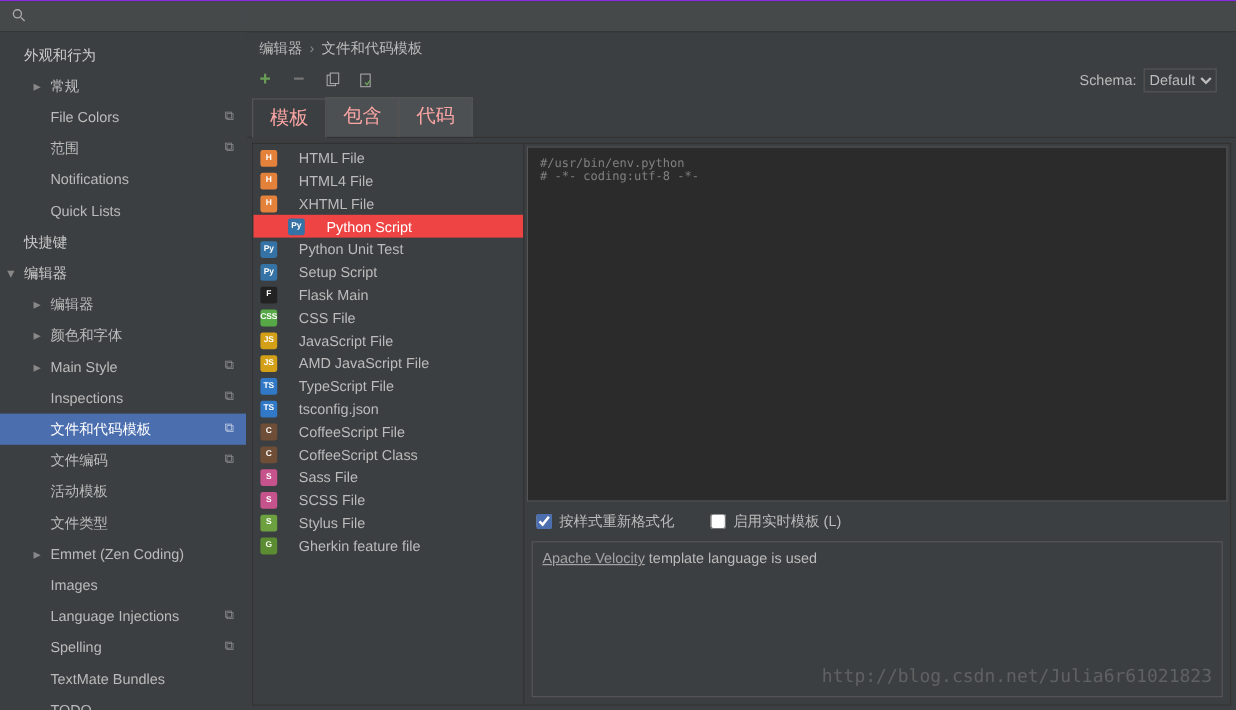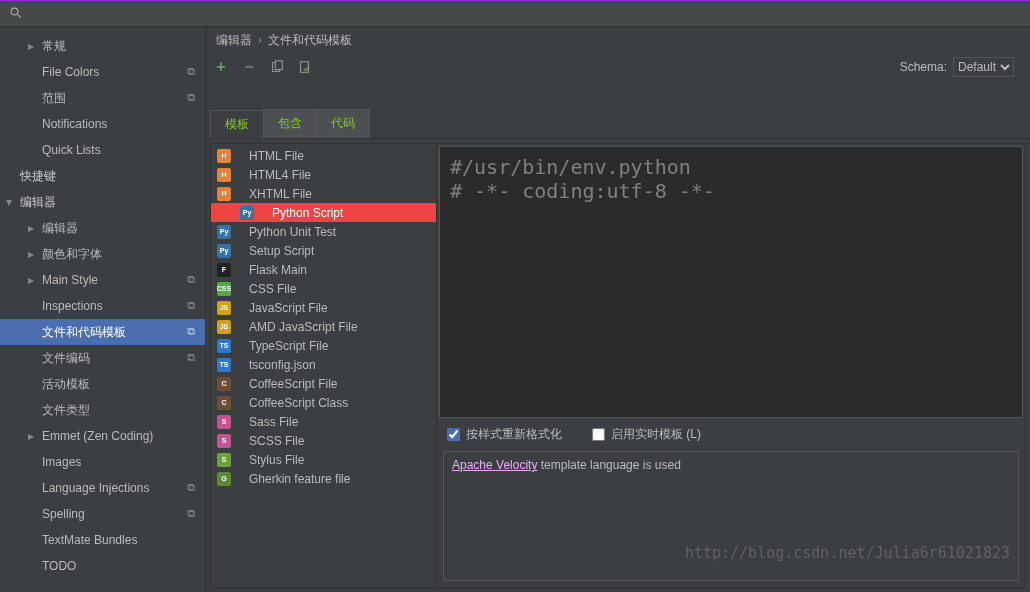--- a/index.html
+++ b/index.html
@@ -82,25 +82,24 @@
 .tabs {
   display: flex;
   border-bottom: 1px solid #323232;
   padding-left: 4px;
 }
 .tab {
   padding: 5px 14px;
   border: 1px solid #555;
   border-bottom: none;
   background: #4c5052;
-  color: #84cc16;
+  color: #fca5a5;
   margin-right: -1px;
   cursor: pointer;
-  font-size: 12px;
-  margin-top: 28px;
+  font-size: 16px;
 }
 .tab.active {
   background: #3c3f41;
   border-bottom: 1px solid #3c3f41;
   position: relative; top: 1px;
 }
 .panes {
   flex: 1; display: flex;
   border: 1px solid #323232;
   margin: 4px;
@@ -132,45 +131,45 @@
 .right-pane {
   flex: 1; display: flex; flex-direction: column; overflow: hidden;
 }
 .editor {
   flex: 1;
   background: #2b2b2b;
   border: 1px solid #555;
   margin: 2px;
   padding: 8px 10px;
   font-family: "Consolas", monospace;
-  font-size: 20px;
+  font-size: 10px;
   color: #808080;
   white-space: pre;
   overflow: auto;
 }
 .editor .hash { color: #808080; }
 .options-row {
   display: flex; align-items: center;
   gap: 30px;
   padding: 6px 10px;
 }
 .cb { display: flex; align-items: center; gap: 6px; }
 .desc-label { padding: 2px 10px; color: #aaa; }
 .desc-box {
   flex: 0 0 130px;
   border: 1px solid #555;
   margin: 2px 6px 6px;
   padding: 6px 8px;
   background: #3c3f41;
   overflow: auto;
 }
-.desc-box a { color: #f0abfc; text-decoration: underline; }
+.desc-box a { color: #a3a3a3; text-decoration: underline; }
 .watermark {
   position: absolute;
-  bottom: 30px; right: 20px;
+  bottom: 20px; right: 20px;
   color: rgba(200,200,200,.25);
   font-family: monospace;
   font-size: 15px;
   pointer-events: none;
 }
 input[type=checkbox] { accent-color: #4b6eaf; }
 </style>
 </head>
 <body>
 
@@ -179,20 +178,23 @@
     <svg width="12" height="12" viewBox="0 0 16 16">
         <circle cx="6" cy="6" r="4.5" fill="none" stroke="#aaa" stroke-width="1.5"></circle>
         <line x1="10" y1="10" x2="14" y2="14" stroke="#aaa" stroke-width="1.5"></line>
       </svg>
   </span>
   <input class="search-input" style="">
 </div>
 
 <div class="main">
   <div class="sidebar" id="sidebar">
+      <div class="side-item header">
+        <span>外观和行为</span>
+      </div>
       <div class="side-item sub">
         <span class="arrow" style="color: rgb(136, 136, 136);">▸</span>
         <span>常规</span>
       </div>
       <div class="side-item subsub">
         <span>File Colors</span>
         <span class="side-copy">⧉</span>
       </div>
       <div class="side-item subsub">
         <span>范围</span>

